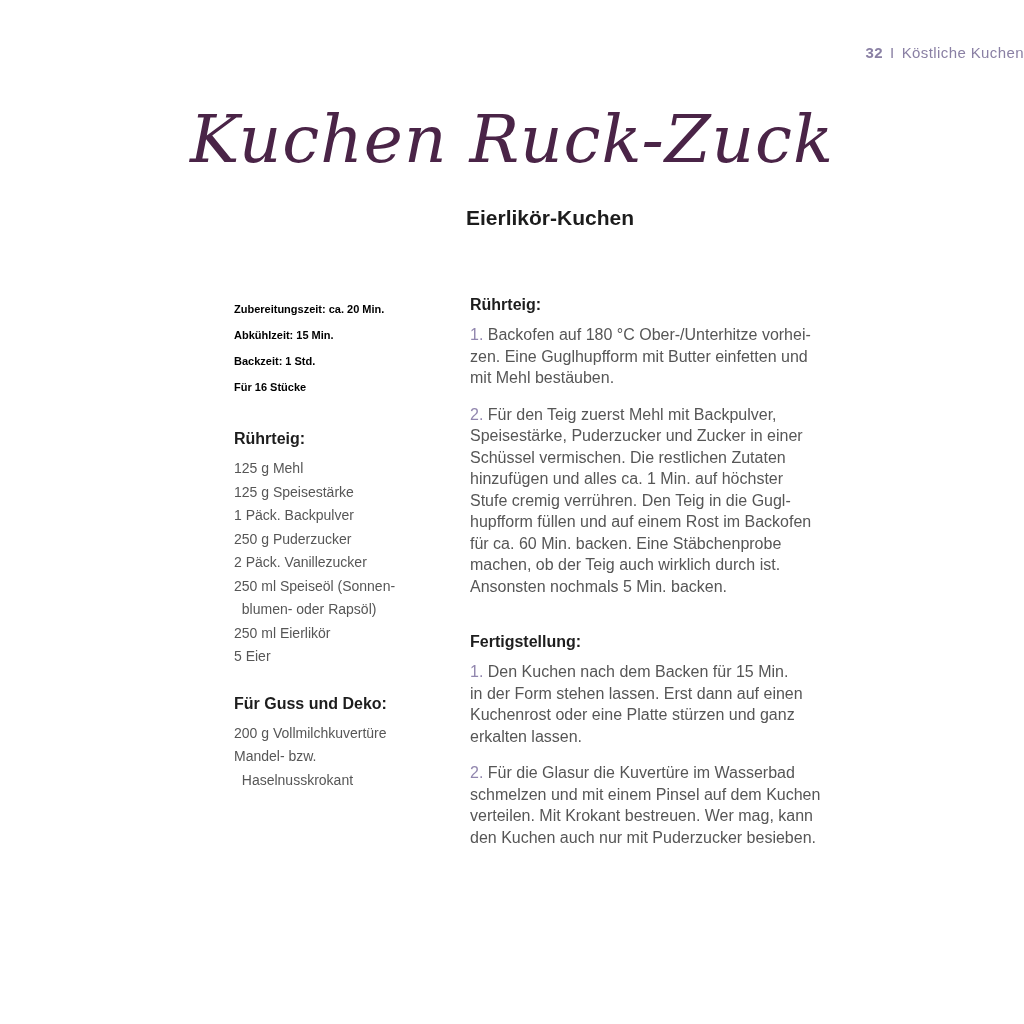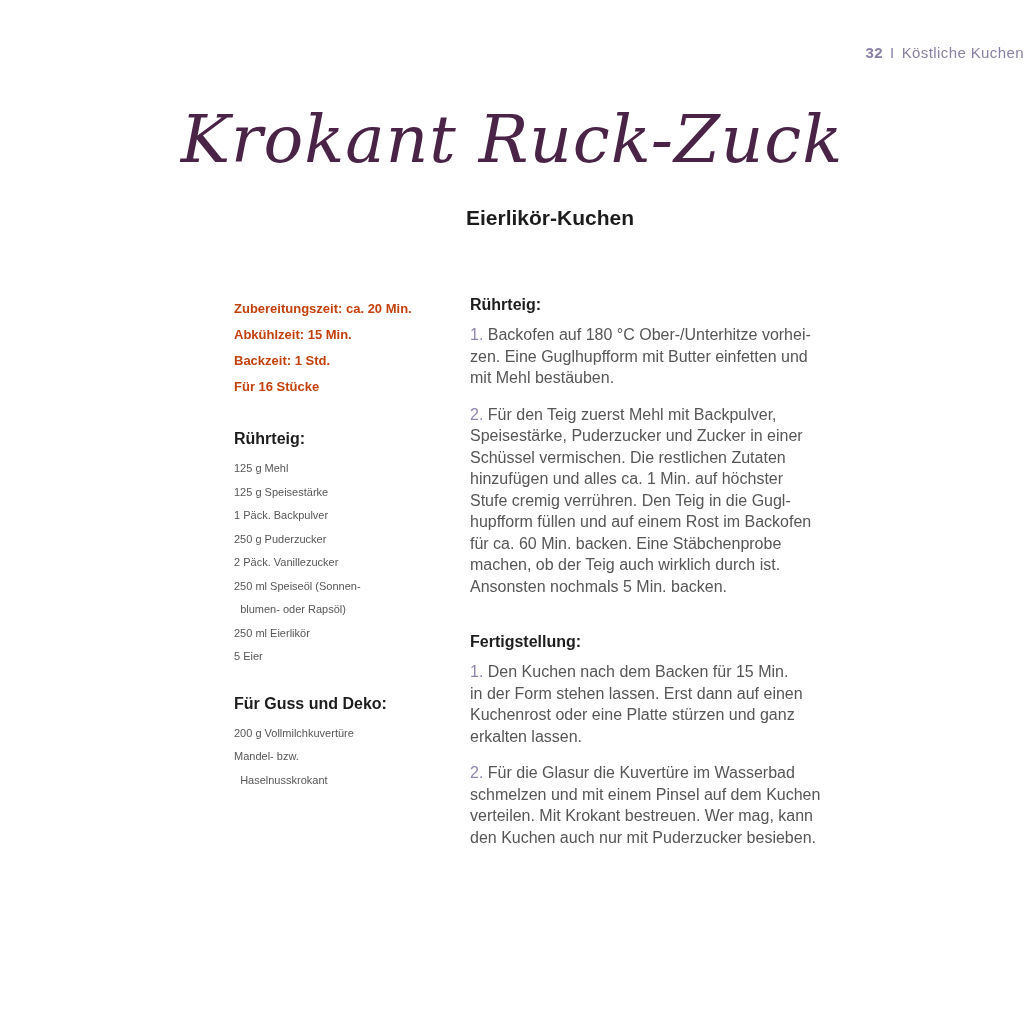--- a/index.html
+++ b/index.html
@@ -51,39 +51,39 @@
     color: #1c1c1c;
     padding-left: 38px;
   }
 
   
   .col-left  { position: absolute; left: 234px; top: 296px; width: 226px; }
   .col-right { position: absolute; left: 470px; top: 296px; width: 356px; }
 
   
   .info-line {
-    color: #c2410c;
+    color: #000000;
     font-weight: bold;
-    font-size: 13px;
+    font-size: 11px;
     line-height: 26px;
     white-space: pre-wrap;
   }
   .ing-heading {
     font-weight: bold;
     color: #1d1d1d;
     font-size: 16px;
     margin: 0;
     padding: 0;
   }
   .ing-heading.first { margin-top: 30px; margin-bottom: 9px; }
   .ing-heading.second { margin-top: 26px; margin-bottom: 9px; }
   ul.ing-list { list-style: none; margin: 0; padding: 0; }
   ul.ing-list li {
     color: #565656;
-    font-size: 11px;
+    font-size: 14px;
     line-height: 23.5px;
     white-space: pre-wrap;
   }
 
   
   .step-heading {
     font-weight: bold;
     color: #1d1d1d;
     font-size: 16px;
     margin: 0 0 10px 0;
@@ -98,21 +98,21 @@
   }
   p.step .step-num { color: #9186ae; }
 </style>
 </head>
 <body>
 
 <div class="page">
 
   <div class="running-head"><span class="pagenum">32</span><span class="sep">I</span><span>Köstliche Kuchen</span></div>
 
-  <div class="recipe-title">Krokant Ruck-Zuck</div>
+  <div class="recipe-title">Kuchen Ruck-Zuck</div>
   <div class="recipe-subtitle">Eierlikör-Kuchen</div>
 
   <div class="col-left">
     <div class="info-line">Zubereitungszeit: ca. 20 Min.</div>
     <div class="info-line">Abkühlzeit: 15 Min.</div>
     <div class="info-line">Backzeit: 1 Std.</div>
     <div class="info-line">Für 16 Stücke</div>
 
     <h3 class="ing-heading first">Rührteig:</h3>
     <ul class="ing-list">

